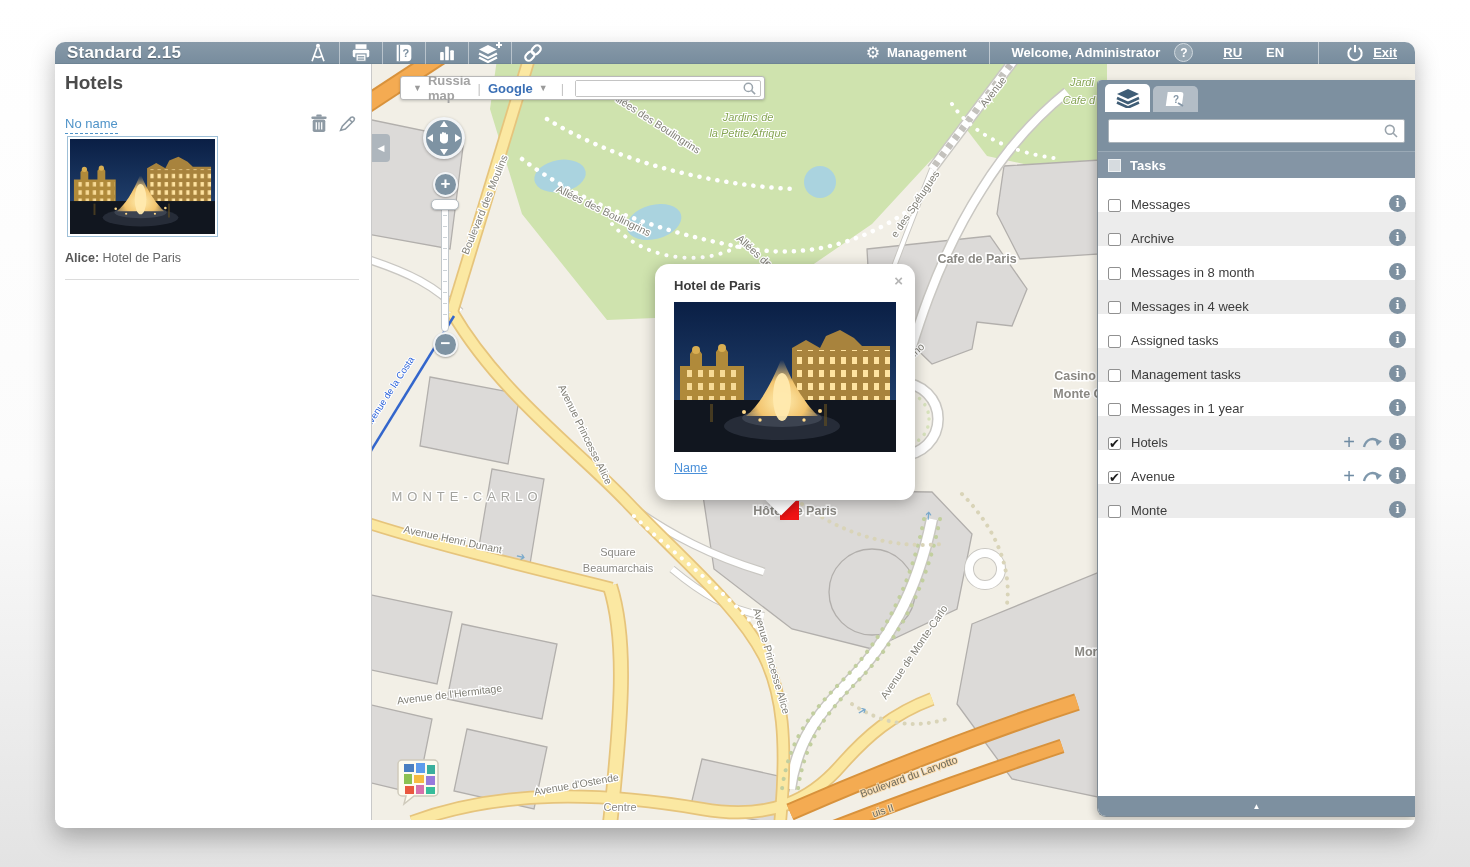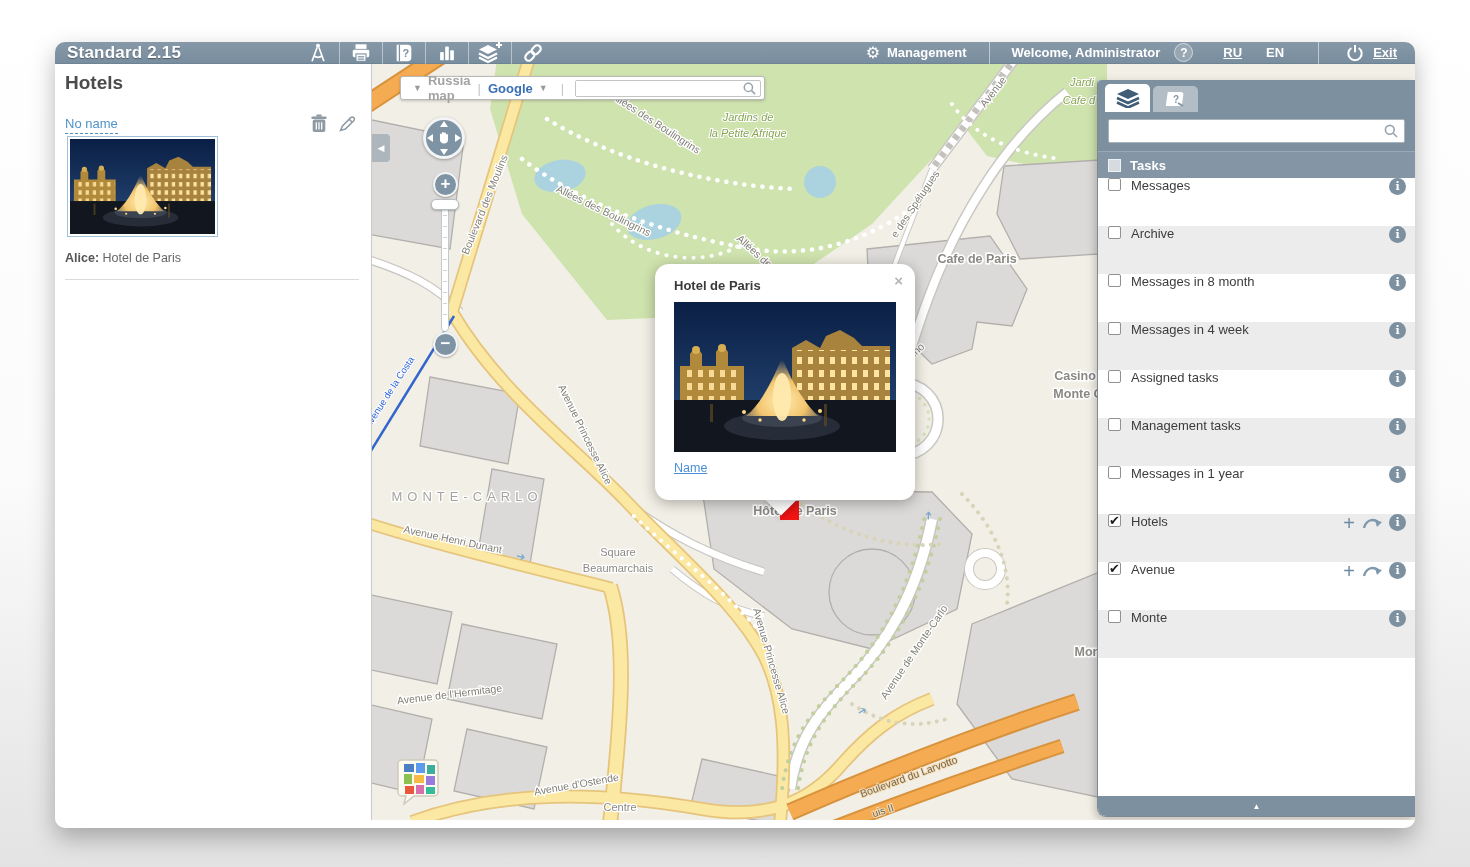--- a/index.html
+++ b/index.html
@@ -119,21 +119,21 @@
   .rp-tab.inactive { background:#b3bdc6; height:26px; margin-top:2px; }
   .rp-search { padding:7px 3px 8px 3px; background:#7d90a0; margin:0 -7px; padding-left:10px; padding-right:10px; }
   .rp-search-box { height:24px; background:#fff; border:1px solid #aab3ba; border-radius:2px;
     display:flex; align-items:center; padding:0 5px; }
   .rp-search-box input { flex:1; border:none; outline:none; font-size:12px; height:100%; }
   .rp-group { height:27px; background:#8495a5; border-top:1px solid #9aa9b6; display:flex; align-items:center;
     padding:0 10px; gap:9px; }
   .rp-group-cb { width:13px; height:13px; background:#d6dbdf; border:1px solid #eef1f3; cursor:pointer; }
   .rp-group-title { color:#fff; font-weight:bold; font-size:13px; }
   .rp-rows { }
-  .task-row { height:48px; display:flex; align-items:flex-start; padding:0 9px 0 10px; background:#fff; cursor:pointer; }
+  .task-row { height:34px; display:flex; align-items:flex-end; padding:0 9px 0 10px; background:#fff; cursor:pointer; }
   .task-row.alt { background:#ececec; }
   .cb { width:13px; height:13px; border:1px solid #919191; background:#fff; border-radius:2px; margin-right:10px;
     font-size:13px; line-height:11px; color:#1d1d1d; font-family:"DejaVu Sans",sans-serif; cursor:pointer; }
   .task-label { font-size:13px; color:#3c3c3c; flex:1; }
   .row-icons { display:flex; align-items:center; gap:7px; }
   .plus { color:#6f8ba3; font-size:20px; font-weight:400; line-height:16px; cursor:pointer; }
   .swoosh { cursor:pointer; }
   .info { width:17px; height:17px; border-radius:50%; background:#7d90a0; color:#fff; font-size:11px; font-weight:bold;
     display:flex; align-items:center; justify-content:center; font-family:"DejaVu Serif",serif; cursor:pointer; }
   .rp-spacer { flex:1; background:#fff; }

